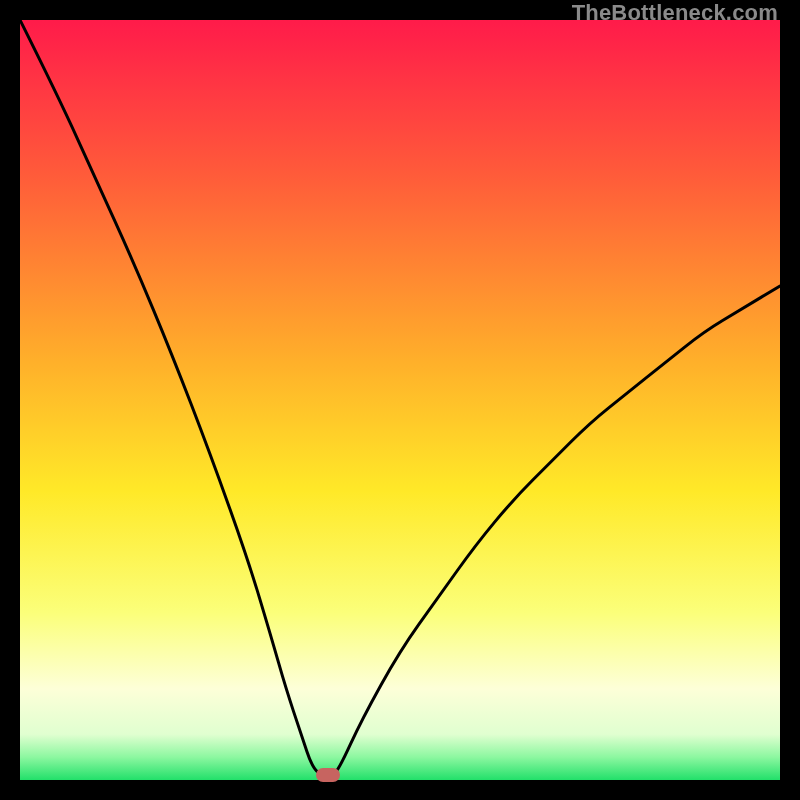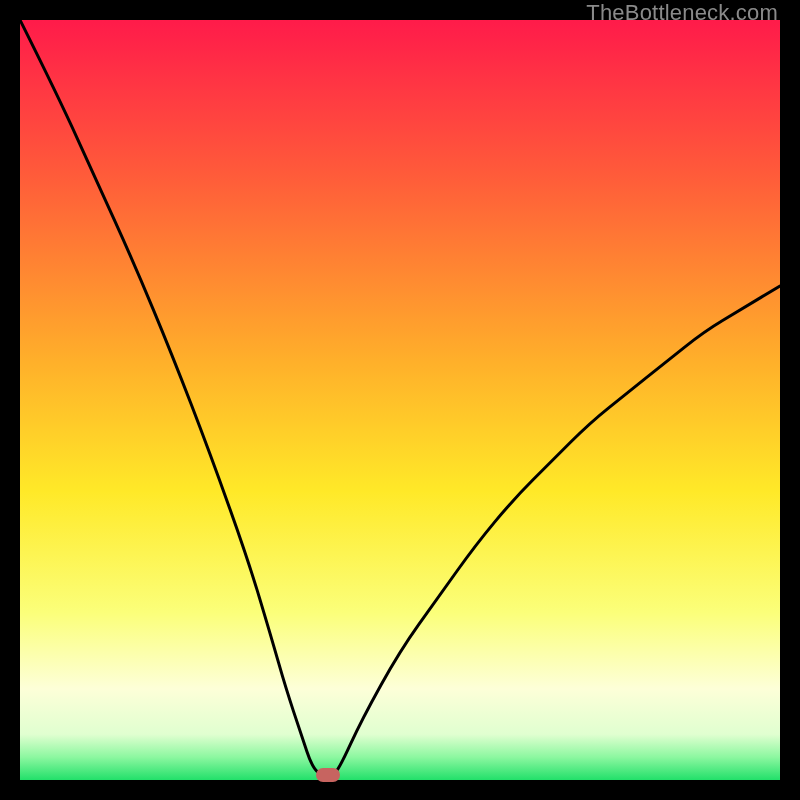--- a/index.html
+++ b/index.html
@@ -26,21 +26,21 @@
     width: 760px;
     height: 760px;
   }
   .watermark {
     position: absolute;
     top: 0px;
     right: 22px;
     color: #8a8a8a;
     font-size: 22px;
     letter-spacing: 0.2px;
-    font-weight: 400;
+    font-weight: 700;
     margin-left: 35px;
   }
   .marker {
     position: absolute;
     width: 24px;
     height: 14px;
     border-radius: 7px;
     background: #c76460;
     transform: translate(-50%, -50%);
   }

